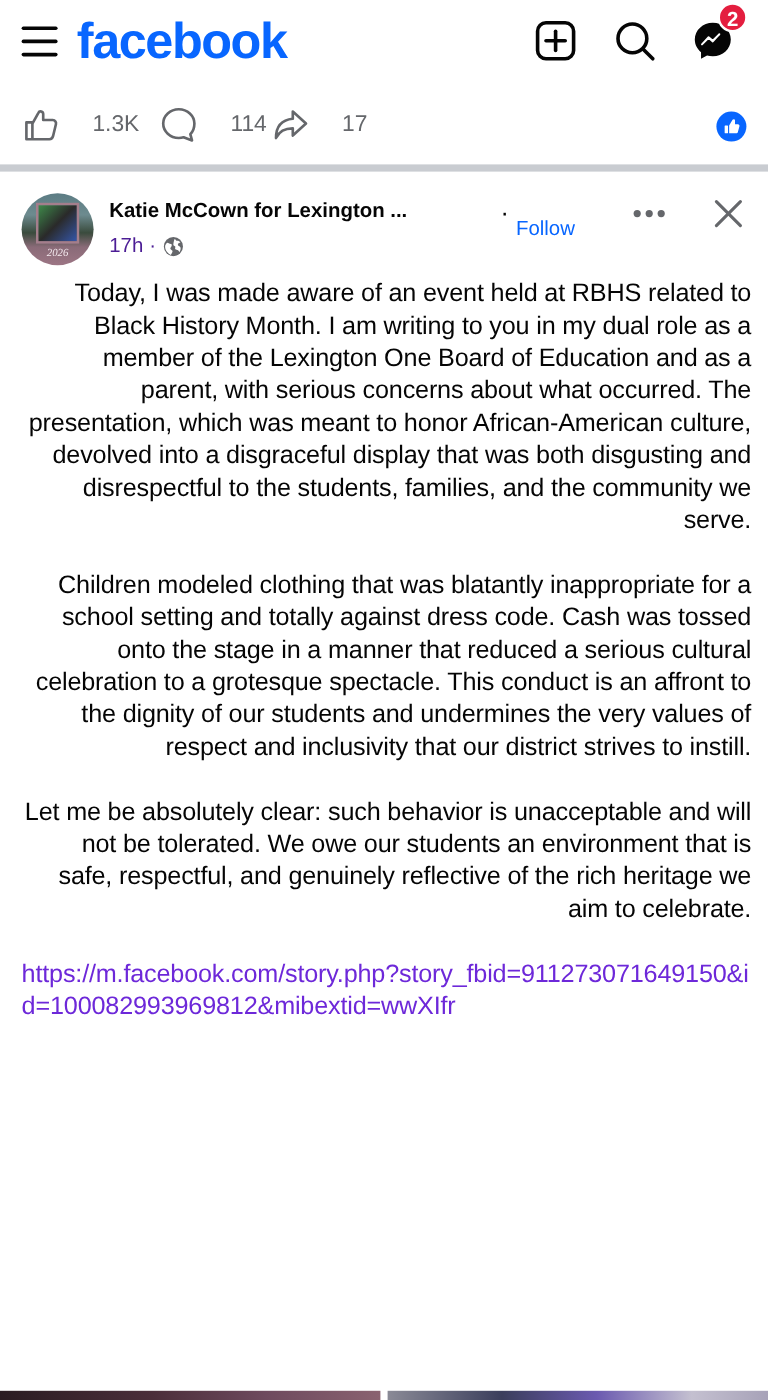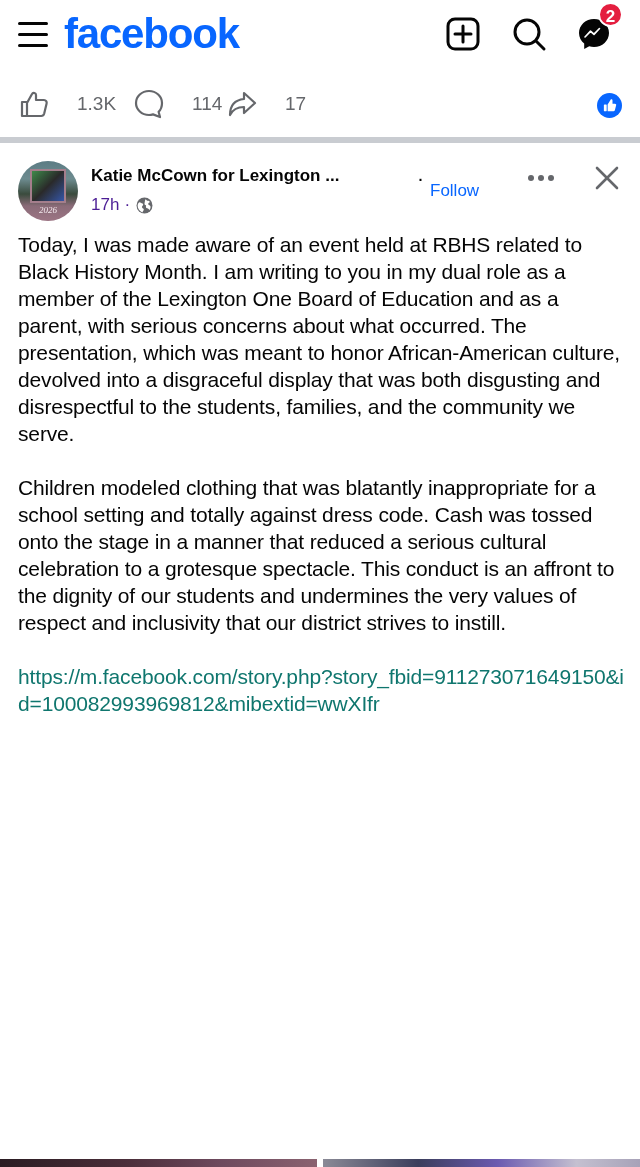--- a/index.html
+++ b/index.html
@@ -38,22 +38,22 @@
   .author { position: absolute; left: 91px; top: 23px; font-size: 17px; font-weight: 700; color: #050505; cursor: pointer; white-space: nowrap; }
   .dot-sep { position: absolute; left: 417px; top: 23px; font-size: 21px; color: #050505; }
   .follow { position: absolute; left: 430px; top: 23px; font-size: 17px; font-weight: 400; color: #0866ff; cursor: pointer; margin-top: 15px; }
   .meta { position: absolute; left: 91px; top: 52px; font-size: 17px; color: #4c1d95; display: flex; align-items: center; }
   .meta .globe { margin-left: 6px; width: 17px; height: 17px; }
   .more { position: absolute; left: 528px; top: 32px; display: flex; gap: 4px; cursor: pointer; }
   .more span { width: 6px; height: 6px; border-radius: 50%; background: #65676b; }
   .close { position: absolute; left: 594px; top: 22px; width: 26px; height: 26px; cursor: pointer; }
 
   .post-body { position: absolute; top: 231px; left: 18px; width: 608px; font-size: 21px; line-height: 27px; color: #050505; font-family: "Liberation Sans", sans-serif; letter-spacing: -0.15px; }
-  .post-body p { margin-bottom: 27px; }
-  .post-link { color: #0f766e; display: block; word-break: break-all; cursor: pointer; }
+  .post-body p { margin-bottom: 27px; text-align: right; }
+  .post-link { color: #6d28d9; display: block; word-break: break-all; cursor: pointer; }
 
   .photos { position: absolute; top: 1159px; left: 0; width: 640px; height: 8px; display: flex; gap: 6px; }
   .photo { height: 8px; cursor: pointer; }
   .photo.p1 { width: 317px; background: linear-gradient(90deg,#2a1c22 0%,#4b2e3a 40%,#6e4a5e 70%,#8a6270 100%); }
   .photo.p2 { flex: 1; background: linear-gradient(90deg,#8a8a96 0%,#3b3e5c 30%,#6b5ab0 55%,#c4c0d0 80%,#a7a2b8 100%); }
 </style>
 </head>
 <body>
 
 <div class="topbar">
@@ -138,19 +138,20 @@
   </div>
   <svg class="close" viewBox="0 0 26 26">
     <line x1="3" y1="3" x2="23" y2="23" stroke="#65676b" stroke-width="2.6" stroke-linecap="round"></line>
     <line x1="23" y1="3" x2="3" y2="23" stroke="#65676b" stroke-width="2.6" stroke-linecap="round"></line>
   </svg>
 </div>
 
 <div class="post-body">
   <p>Today, I was made aware of an event held at RBHS related to Black History Month. I am writing to you in my dual role as a member of the Lexington One Board of Education and as a parent, with serious concerns about what occurred. The presentation, which was meant to honor African-American culture, devolved into a disgraceful display that was both disgusting and disrespectful to the students, families, and the community we serve.</p>
   <p>Children modeled clothing that was blatantly inappropriate for a school setting and totally against dress code. Cash was tossed onto the stage in a manner that reduced a serious cultural celebration to a grotesque spectacle. This conduct is an affront to the dignity of our students and undermines the very values of respect and inclusivity that our district strives to instill.</p>
+  <p>Let me be absolutely clear: such behavior is unacceptable and will not be tolerated. We owe our students an environment that is safe, respectful, and genuinely reflective of the rich heritage we aim to celebrate.</p>
   <a class="post-link">https://m.facebook.com/story.php?story_fbid=911273071649150&amp;id=100082993969812&amp;mibextid=wwXIfr</a>
 </div>
 
 <div class="photos">
   <div class="photo p1"></div>
   <div class="photo p2"></div>
 </div>
 
 </body></html>

